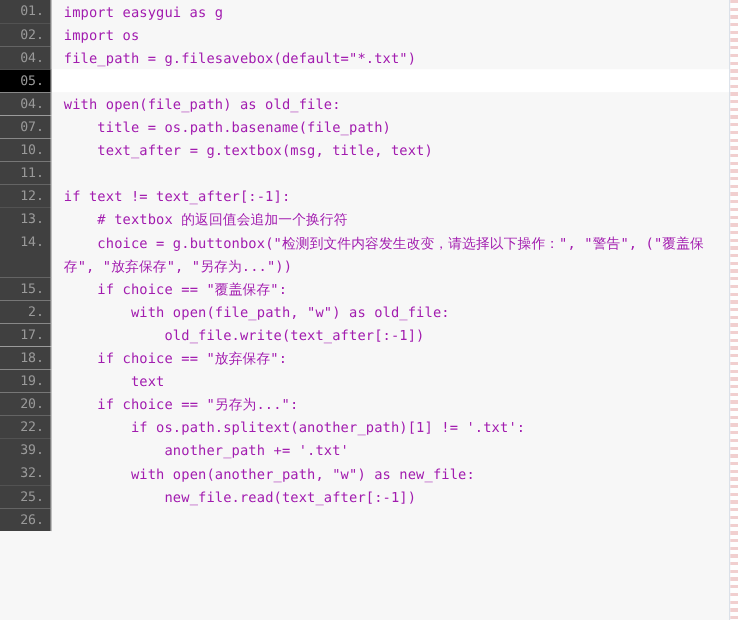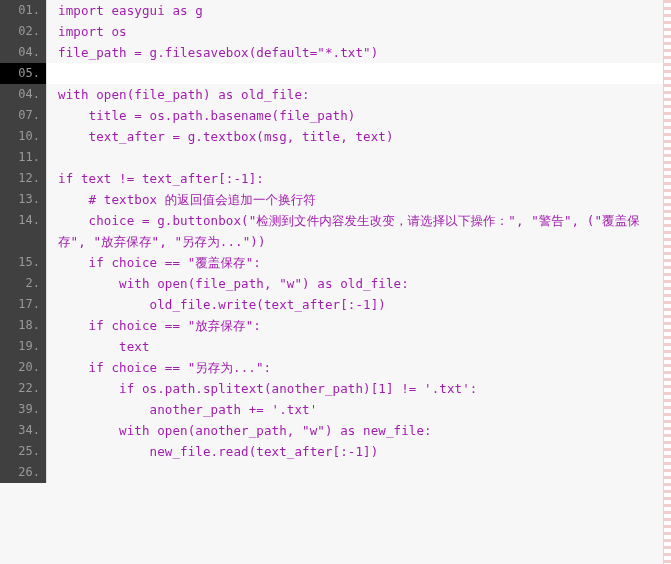--- a/index.html
+++ b/index.html
@@ -178,21 +178,21 @@
         </tr>
         <tr class="code-row">
           <td class="gutter-cell">22.</td>
           <td class="code-cell">        if os.path.splitext(another_path)[1] != '.txt':</td>
         </tr>
         <tr class="code-row">
           <td class="gutter-cell">39.</td>
           <td class="code-cell">            another_path += '.txt'</td>
         </tr>
         <tr class="code-row">
-          <td class="gutter-cell">34.</td>
+          <td class="gutter-cell">32.</td>
           <td class="code-cell">        with open(another_path, "w") as new_file:</td>
         </tr>
         <tr class="code-row">
           <td class="gutter-cell">25.</td>
           <td class="code-cell">            new_file.read(text_after[:-1])</td>
         </tr>
         <tr class="code-row">
           <td class="gutter-cell">26.</td>
           <td class="code-cell"></td>
         </tr>

